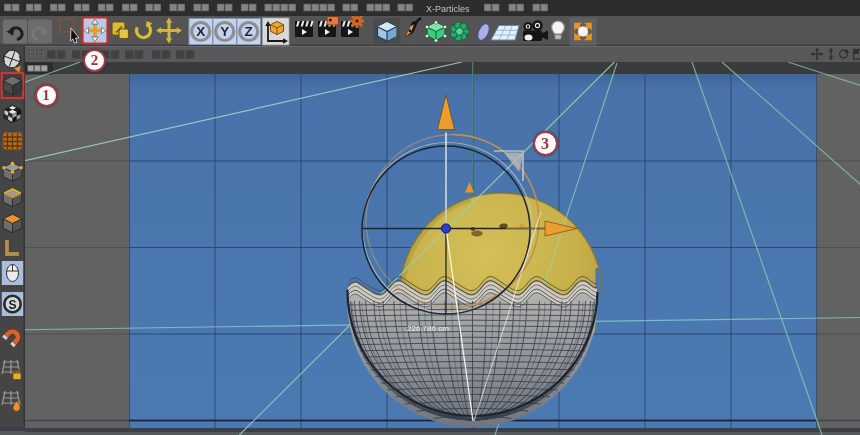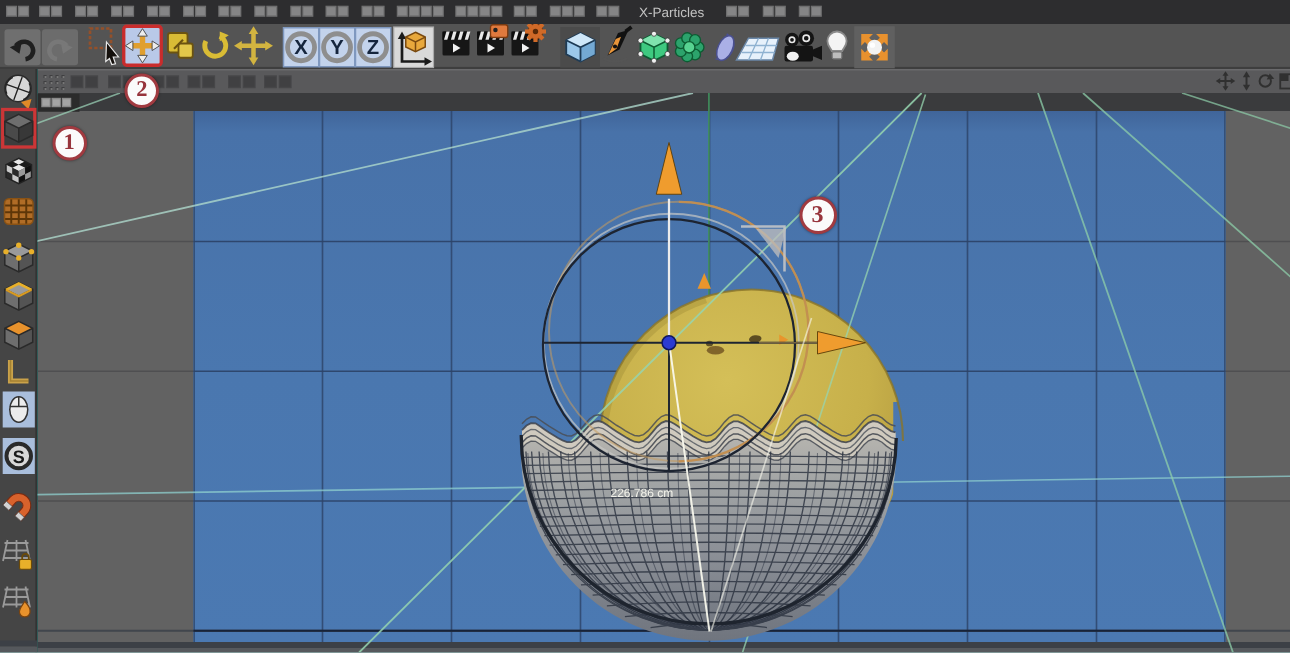--- a/index.html
+++ b/index.html
@@ -1,15 +1,15 @@
 <!DOCTYPE html>
 <html><head><meta charset="utf-8">
 <style>
 html,body{margin:0;padding:0;}
-#root{position:relative;width:860px;height:435px;overflow:hidden;background:#0f766e;
+#root{position:relative;width:860px;height:435px;overflow:hidden;background:#8b5cf6;
 font-family:"Liberation Sans",sans-serif;}
 #root svg{display:block;position:absolute;}
 </style></head>
 <body>
 <div id="root">
 <svg style="left:0;top:0" width="860" height="16">
       <rect width="860" height="16" fill="#2d2d2f"></rect>
       <g fill="#c4c4c4">
         <rect x="4.0" y="3.8" width="7.4" height="7.4" opacity="0.44"></rect>
         <rect x="4.8" y="4.8" width="5.8" height="5.4" opacity="0.26"></rect>

